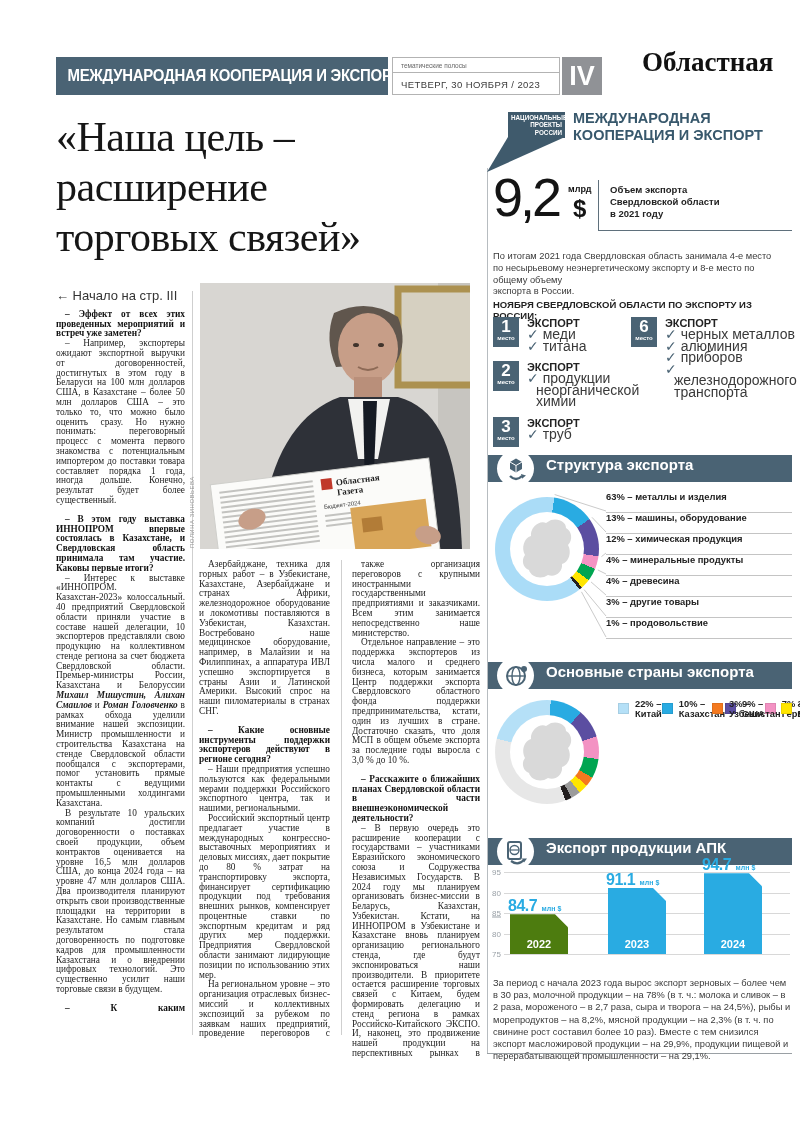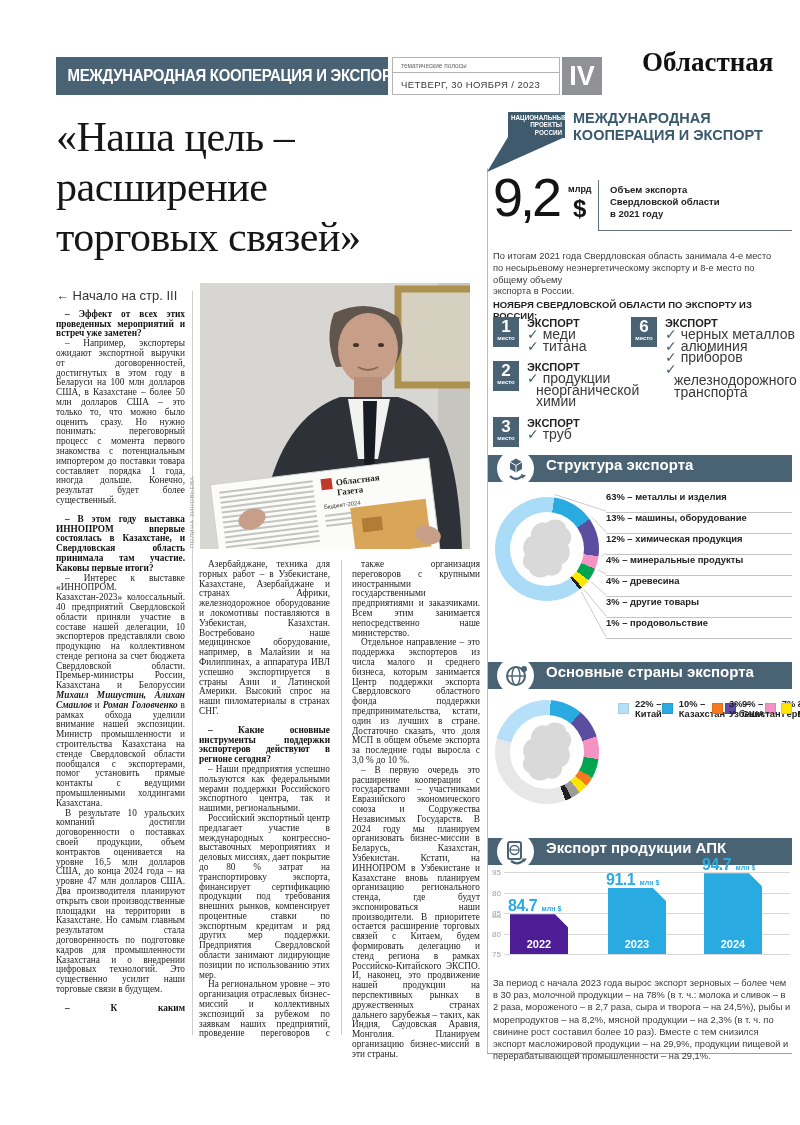--- a/index.html
+++ b/index.html
@@ -128,20 +128,21 @@
   <div class="abs article-col" style="left:199px;top:560px;width:131px;height:478px;">
       <p>Азербайджане, техника для горных работ – в Узбекистане, Казахстане, Азербайджане и странах Африки, железнодорожное оборудование и локомотивы поставляются в Узбекистан, Казахстан. Востребовано наше медицинское оборудование, например, в Малайзии и на Филиппинах, а аппаратура ИВЛ успешно экспортируется в страны Азии и Латинской Америки. Высокий спрос на наши пиломатериалы в странах СНГ.</p>
       <p class="q">– Какие основные инструменты поддержки экспортеров действуют в регионе сегодня?</p>
       <p>– Наши предприятия успешно пользуются как федеральными мерами поддержки Российского экспортного центра, так и нашими, региональными.</p>
       <p>Российский экспортный центр предлагает участие в международных конгрессно-выставочных мероприятиях и деловых миссиях, дает покрытие до 80 % затрат на транспортировку экспорта, финансирует сертификацию продукции под требования внешних рынков, компенсирует процентные ставки по экспортным кредитам и ряд других мер поддержки. Предприятия Свердловской области занимают лидирующие позиции по использованию этих мер.</p>
       <p>На региональном уровне – это организация отраслевых бизнес-миссий и коллективных экспозиций за рубежом по заявкам наших предприятий, проведение переговоров с органами государственной власти иностранных государств, где наши экспортеры могут рассказать о своих возможностях и получить прямой выход на проектировщиков и генподрядчиков в крупных проектах. Важным направлением является</p>
     </div>
   <div class="abs article-col" style="left:352px;top:560px;width:128px;height:500px;">
       <p>также организация переговоров с крупными иностранными государственными предприятиями и заказчиками. Всем этим занимается непосредственно наше министерство.</p>
       <p>Отдельное направление – это поддержка экспортеров из числа малого и среднего бизнеса, которым занимается Центр поддержки экспорта Свердловского областного фонда поддержки предпринимательства, кстати, один из лучших в стране. Достаточно сказать, что доля МСП в общем объеме экспорта за последние годы выросла с 3,0 % до 10 %.</p>
+      <p class="q">– Расскажите о ближайших планах Свердловской области в части внешнеэкономической деятельности?</p>
       <p>– В первую очередь это расширение кооперации с государствами – участниками Евразийского экономического союза и Содружества Независимых Государств. В 2024 году мы планируем организовать бизнес-миссии в Беларусь, Казахстан, Узбекистан. Кстати, на ИННОПРОМ в Узбекистане и Казахстане вновь планируем организацию регионального стенда, где будут экспонироваться наши производители. В приоритете остается расширение торговых связей с Китаем, будем формировать делегацию и стенд региона в рамках Российско-Китайского ЭКСПО. И, наконец, это продвижение нашей продукции на перспективных рынках в дружественных странах дальнего зарубежья – таких, как Индия, Саудовская Аравия, Монголия. Планируем организацию бизнес-миссий в эти страны.</p>
     </div>
 
   <div class="abs photo">
     <svg width="270" height="266" viewBox="0 0 270 266">
       <rect x="0" y="0" width="270" height="266" fill="#d8d6d2"></rect>
       <rect x="238" y="0" width="32" height="266" fill="#c7c5c0"></rect>
       <rect x="198" y="6" width="80" height="96" fill="#d6d0c1" stroke="#ac9150" stroke-width="7"></rect>
       <path d="M134,30 q34,-16 64,4 q10,26 -2,46 l-60,4 q-12,-28 -2,-54 z" fill="#60564d"></path>
       <ellipse cx="168" cy="66" rx="30" ry="36" fill="#c79e88"></ellipse>
@@ -349,21 +350,21 @@
       <div class="gline" style="top: 12px;"></div>
       <div class="glabel" style="top: 12px;">95</div>
       <div class="gline" style="top: 32.5px;"></div>
       <div class="glabel" style="top: 32.5px;">80</div>
       <div class="gline" style="top: 53px;"></div>
       <div class="glabel" style="top: 53px; text-decoration: underline;">85</div>
       <div class="gline" style="top: 73.5px;"></div>
       <div class="glabel" style="top: 73.5px;">80</div>
       <div class="gline" style="top: 94px;"></div>
       <div class="glabel" style="top: 94px;">75</div>
-      <div class="bar" style="left: 22px; width: 58px; top: 54.23px; height: 39.77px; background: #4c1d95;">
+      <div class="bar" style="left: 22px; width: 58px; top: 54.23px; height: 39.77px; background: #4d7c0f;">
         <div class="year">2022</div>
       </div>
       <div class="bval" style="left: 20px; top: 37.23px;"><b>84.7</b> <small>млн $</small></div>
       <div class="bar" style="left: 120px; width: 58px; top: 27.99px; height: 66.01px; background: rgb(41, 171, 226);">
         <div class="year">2023</div>
       </div>
       <div class="bval" style="left: 118px; top: 10.99px;"><b>91.1</b> <small>млн $</small></div>
       <div class="bar" style="left: 216px; width: 58px; top: 13.23px; height: 80.77px; background: rgb(41, 171, 226);">
         <div class="year">2024</div>
       </div>

